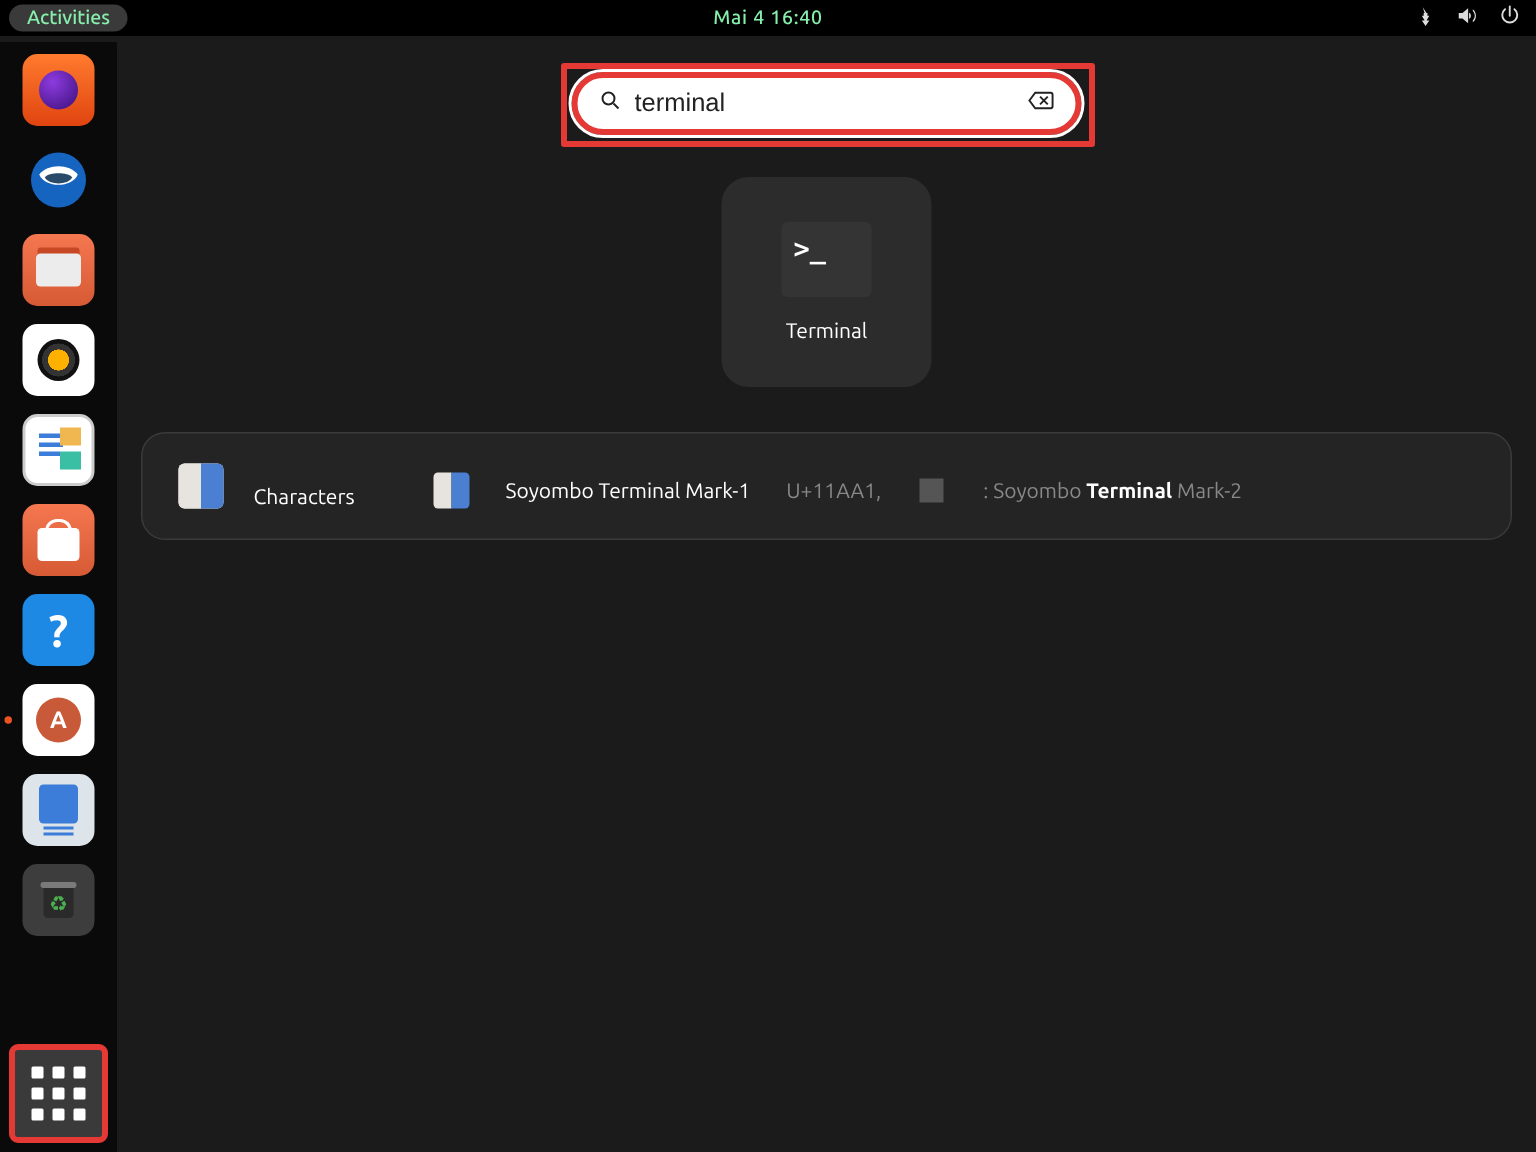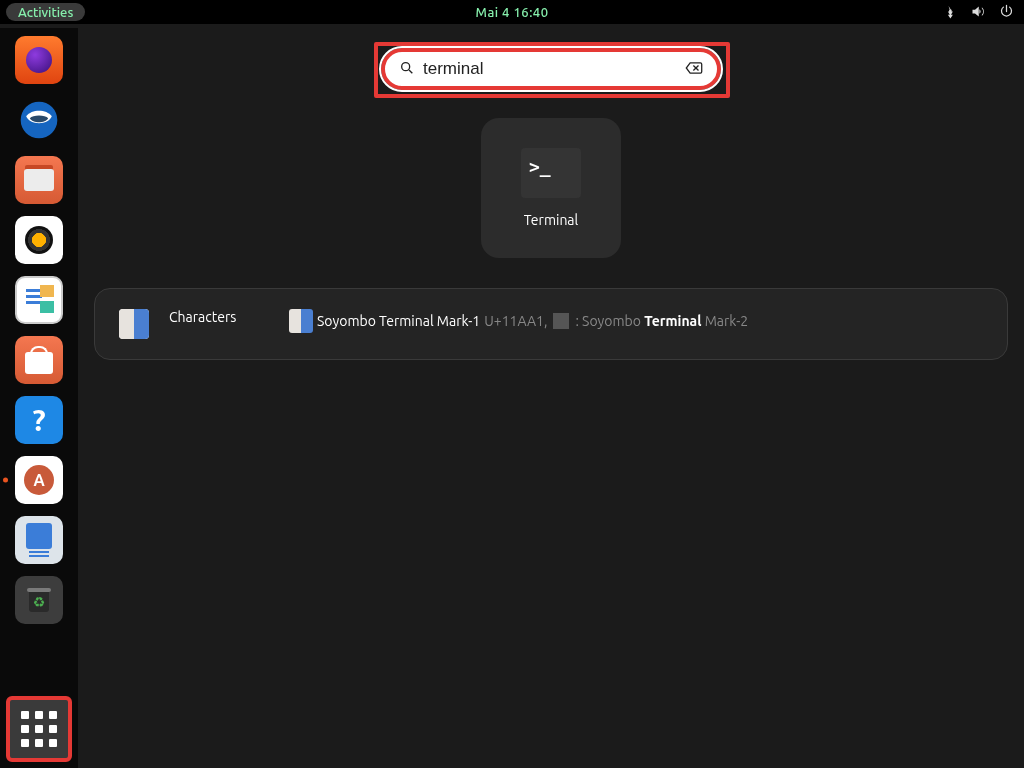--- a/index.html
+++ b/index.html
@@ -112,33 +112,33 @@
   }
   .app-result .prompt { color:#fff; font-family:monospace; font-size:18px; font-weight:bold;}
   .app-result .label { color:#fff; font-size:14px; }
 
   
   .chars {
     position:absolute; top:260px; left:16px; right:16px;
     background:#242424; border:1px solid #3a3a3a;
     border-radius:16px;
     padding:20px 24px;
-    display:flex; align-items:flex-start; gap:20px;
+    display:flex; align-items:flex-end; gap:20px;
   }
   .chars-icon {
     width:30px;height:30px;background:#fff;border-radius:4px;
     display:flex;align-items:center;justify-content:center;
     flex-shrink:0;
   }
   .chars-icon .half{width:15px;height:30px;}
   .chars-icon .l{background:#e7e3de;border-radius:4px 0 0 4px;}
   .chars-icon .r{background:#4a7fd1;border-radius:0 4px 4px 0;}
   .chars-title { color:#fff; font-size:14px; flex-basis:100px; flex-shrink:0; }
   .chars-list { flex:1; display:flex; flex-direction:column; gap:22px; }
-  .char-row { display:flex; align-items:center; gap:4px; font-size:14px; color:#999;}
+  .char-row { display:flex; align-items:center; gap:24px; font-size:14px; color:#999;}
   .char-row .mini {
     width:24px;height:24px;flex-shrink:0;display:flex;
   }
   .char-row .mini .l{width:12px;height:24px;background:#e7e3de;border-radius:3px 0 0 3px;}
   .char-row .mini .r{width:12px;height:24px;background:#4a7fd1;border-radius:0 3px 3px 0;}
   .char-row .name{color:#fff;}
   .char-row .bold{font-weight:bold;color:#fff;}
   .char-row .code{color:#888;}
   .swatch{width:16px;height:16px;background:#555;display:inline-block;margin:0 2px;vertical-align:-3px;}
 

